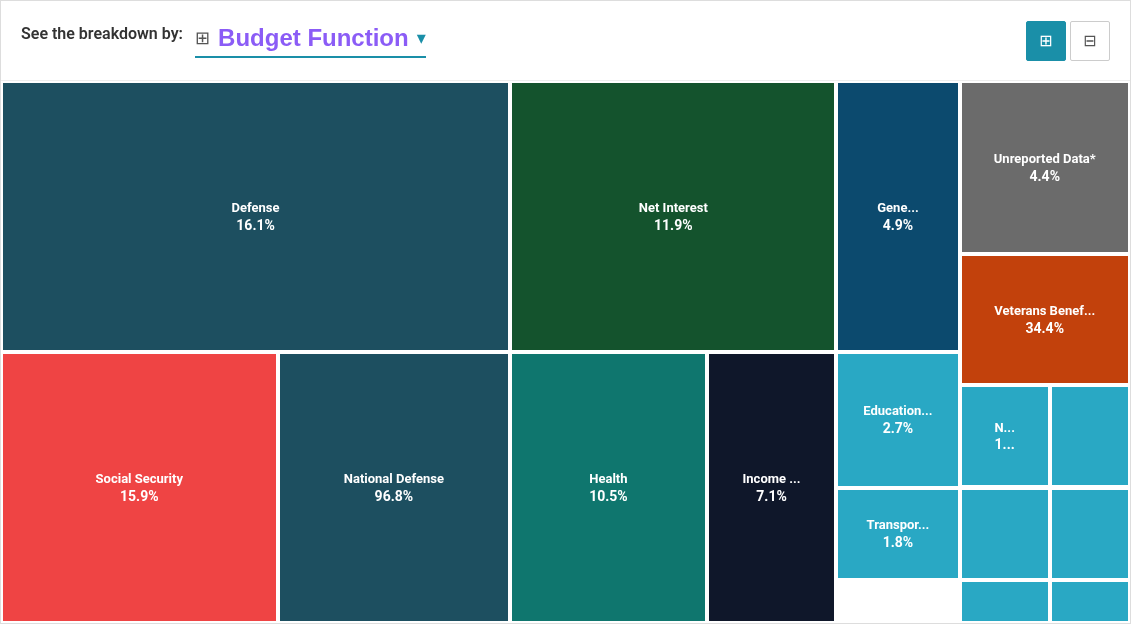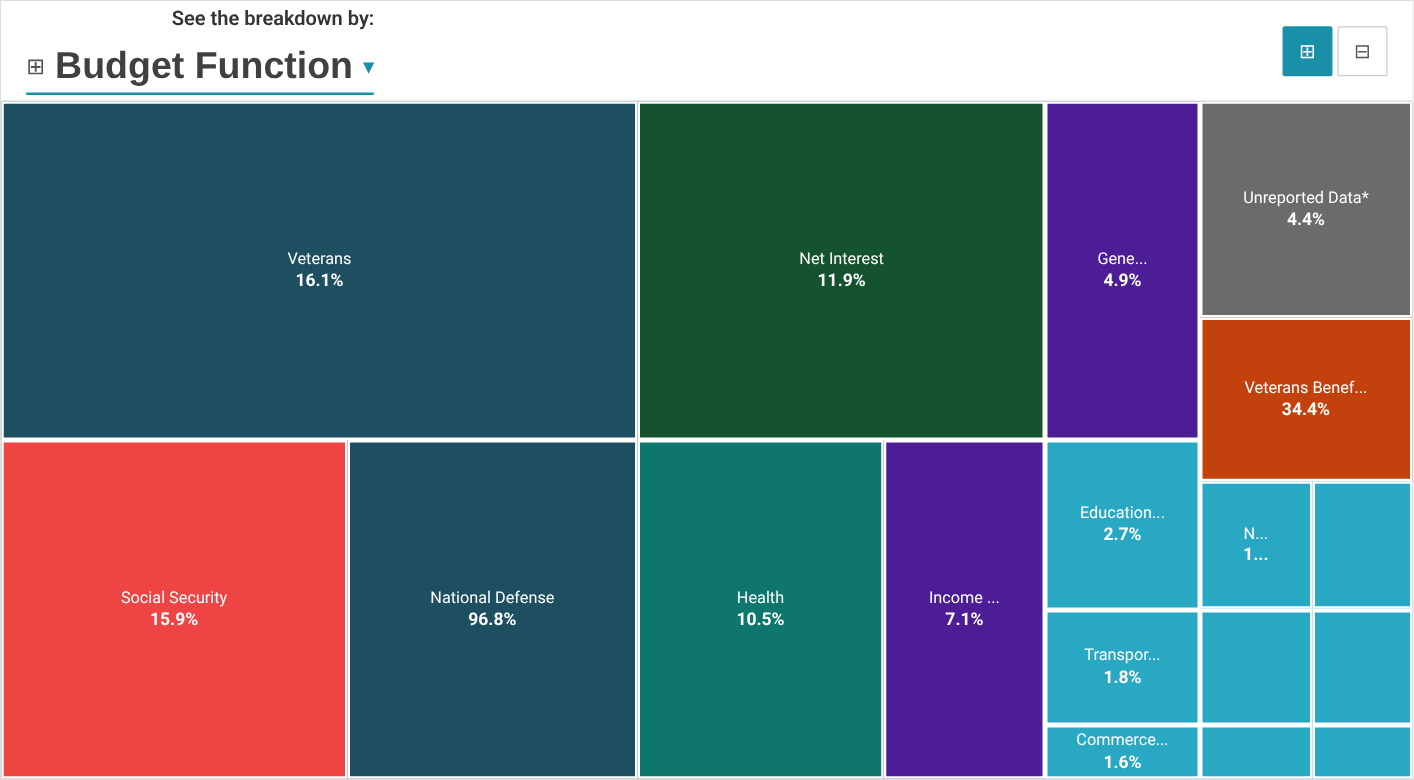--- a/index.html
+++ b/index.html
@@ -25,23 +25,22 @@
       justify-content: space-between;
       padding: 14px 20px;
       border-bottom: 1px solid #eee;
       background: #fff;
       height: 80px;
       flex-shrink: 0;
     }
 
     .header-left {
       display: flex;
-      align-items: flex-end;
+      align-items: flex-start;
       gap: 12px;
-      flex-direction: column;
     }
 
     .breakdown-label {
       font-size: 16px;
       font-weight: 600;
       color: #333;
       white-space: nowrap;
     }
 
     .dropdown-btn {
@@ -54,23 +53,23 @@
       border-bottom: 2px solid #1a8fa8;
       padding-bottom: 4px;
     }
 
     .dropdown-icon {
       color: #555;
       font-size: 18px;
     }
 
     .dropdown-text {
-      font-size: 30px;
+      font-size: 24px;
       font-weight: 700;
-      color: #404040;
+      color: #8b5cf6;
     }
 
     .dropdown-arrow {
       color: #1a8fa8;
       font-size: 18px;
     }
 
     .view-toggle {
       display: flex;
       gap: 4px;
@@ -118,21 +117,21 @@
       justify-content: center;
       color: #fff;
       font-size: 13px;
       text-align: center;
       border: 2px solid #fff;
       cursor: pointer;
       transition: opacity 0.15s;
     }
 
     .tile-name {
-      font-weight: 400;
+      font-weight: 700;
       font-size: 13px;
       line-height: 1.3;
     }
 
     .tile-value {
       font-weight: 700;
       font-size: 14px;
     }
   </style>
 </head>
@@ -154,28 +153,28 @@
       </button>
       <button class="view-btn">
         <span>⊟</span>
       </button>
     </div>
   </div>
 
   <div class="treemap">
     <div class="treemap-inner" id="treemap-inner">
     <div class="tile" style="left: 0%; top: 0%; width: 45.1%; height: 50%; background-color: rgb(29, 79, 96);">
-          <div class="tile-name">Veterans</div>
+          <div class="tile-name">Defense</div>
           <div class="tile-value">16.1%</div>
         </div>
         <div class="tile" style="left: 45.1%; top: 0%; width: 28.9%; height: 50%; background-color: #14532d;">
           <div class="tile-name">Net Interest</div>
           <div class="tile-value">11.9%</div>
         </div>
-        <div class="tile" style="left: 74%; top: 0%; width: 10.9%; height: 50%; background-color: #4c1d95;">
+        <div class="tile" style="left: 74%; top: 0%; width: 10.9%; height: 50%; background-color: #0c4a6e;">
           <div class="tile-name">Gene...</div>
           <div class="tile-value">4.9%</div>
         </div>
         <div class="tile" style="left: 84.9%; top: 0%; width: 15.1%; height: 32%; background-color: rgb(107, 107, 107);">
           <div class="tile-name">Unreported Data*</div>
           <div class="tile-value">4.4%</div>
         </div>
         <div class="tile" style="left: 84.9%; top: 32%; width: 15.1%; height: 24%; background-color: #c2410c;">
           <div class="tile-name">Veterans Benef...</div>
           <div class="tile-value">34.4%</div>
@@ -185,40 +184,36 @@
           <div class="tile-value">15.9%</div>
         </div>
         <div class="tile" style="left: 24.5%; top: 50%; width: 20.6%; height: 50%; background-color: rgb(29, 79, 96);">
           <div class="tile-name">National Defense</div>
           <div class="tile-value">96.8%</div>
         </div>
         <div class="tile" style="left: 45.1%; top: 50%; width: 17.4%; height: 50%; background-color: #0f766e;">
           <div class="tile-name">Health</div>
           <div class="tile-value">10.5%</div>
         </div>
-        <div class="tile" style="left: 62.5%; top: 50%; width: 11.5%; height: 50%; background-color: #4c1d95;">
+        <div class="tile" style="left: 62.5%; top: 50%; width: 11.5%; height: 50%; background-color: #0f172a;">
           <div class="tile-name">Income ...</div>
           <div class="tile-value">7.1%</div>
         </div>
         <div class="tile" style="left: 74%; top: 50%; width: 10.9%; height: 25%; background-color: rgb(41, 168, 196);">
           <div class="tile-name">Education...</div>
           <div class="tile-value">2.7%</div>
         </div>
         <div class="tile" style="left: 84.9%; top: 56%; width: 8%; height: 19%; background-color: rgb(41, 168, 196);">
           <div class="tile-name">N...</div>
           <div class="tile-value">1...</div>
         </div>
         <div class="tile" style="left: 92.9%; top: 56%; width: 7.1%; height: 19%; background-color: rgb(41, 168, 196);"></div>
         <div class="tile" style="left: 74%; top: 75%; width: 10.9%; height: 17%; background-color: rgb(41, 168, 196);">
           <div class="tile-name">Transpor...</div>
           <div class="tile-value">1.8%</div>
         </div>
         <div class="tile" style="left: 84.9%; top: 75%; width: 8%; height: 17%; background-color: rgb(41, 168, 196);"></div>
         <div class="tile" style="left: 92.9%; top: 75%; width: 7.1%; height: 17%; background-color: rgb(41, 168, 196);"></div>
-        <div class="tile" style="left: 74%; top: 92%; width: 10.9%; height: 8%; background-color: rgb(41, 168, 196);">
-          <div class="tile-name">Commerce...</div>
-          <div class="tile-value">1.6%</div>
-        </div>
         <div class="tile" style="left: 84.9%; top: 92%; width: 8%; height: 8%; background-color: rgb(41, 168, 196);"></div>
         <div class="tile" style="left: 92.9%; top: 92%; width: 7.1%; height: 8%; background-color: rgb(41, 168, 196);"></div>
       </div>
   </div>
 </div>
 
 </body></html>

